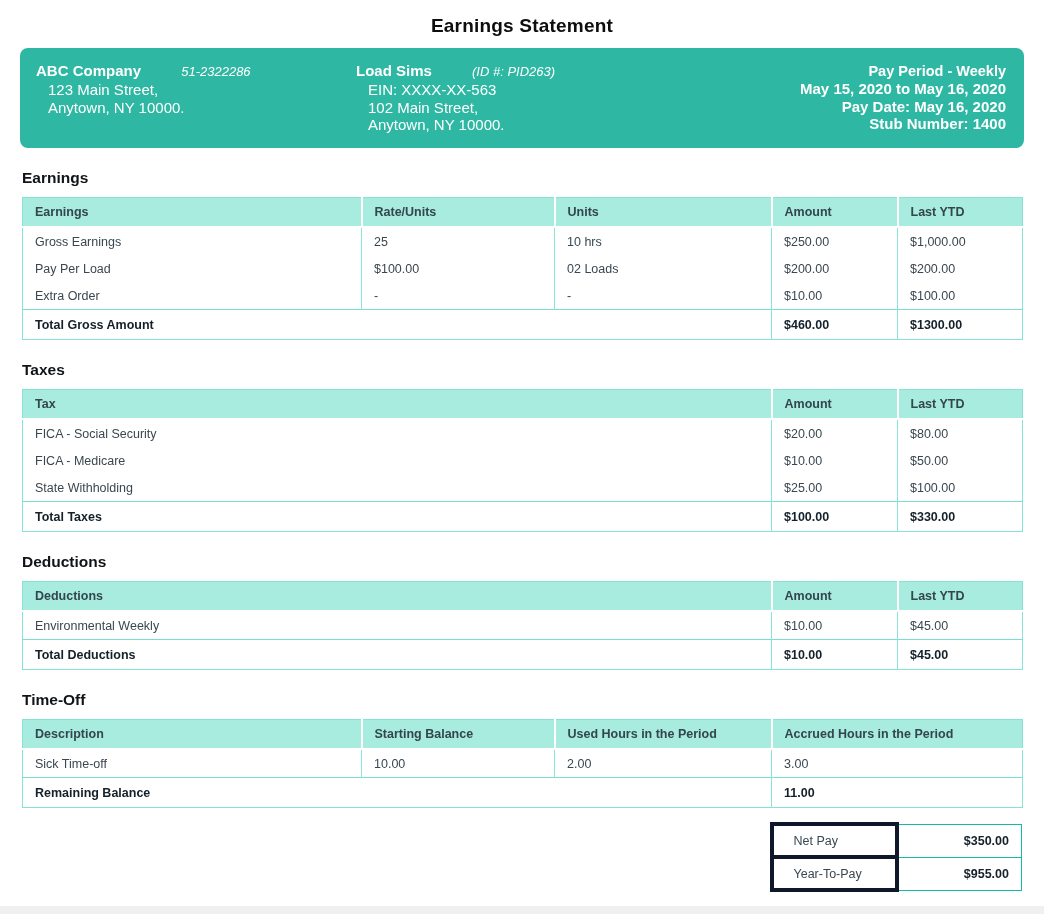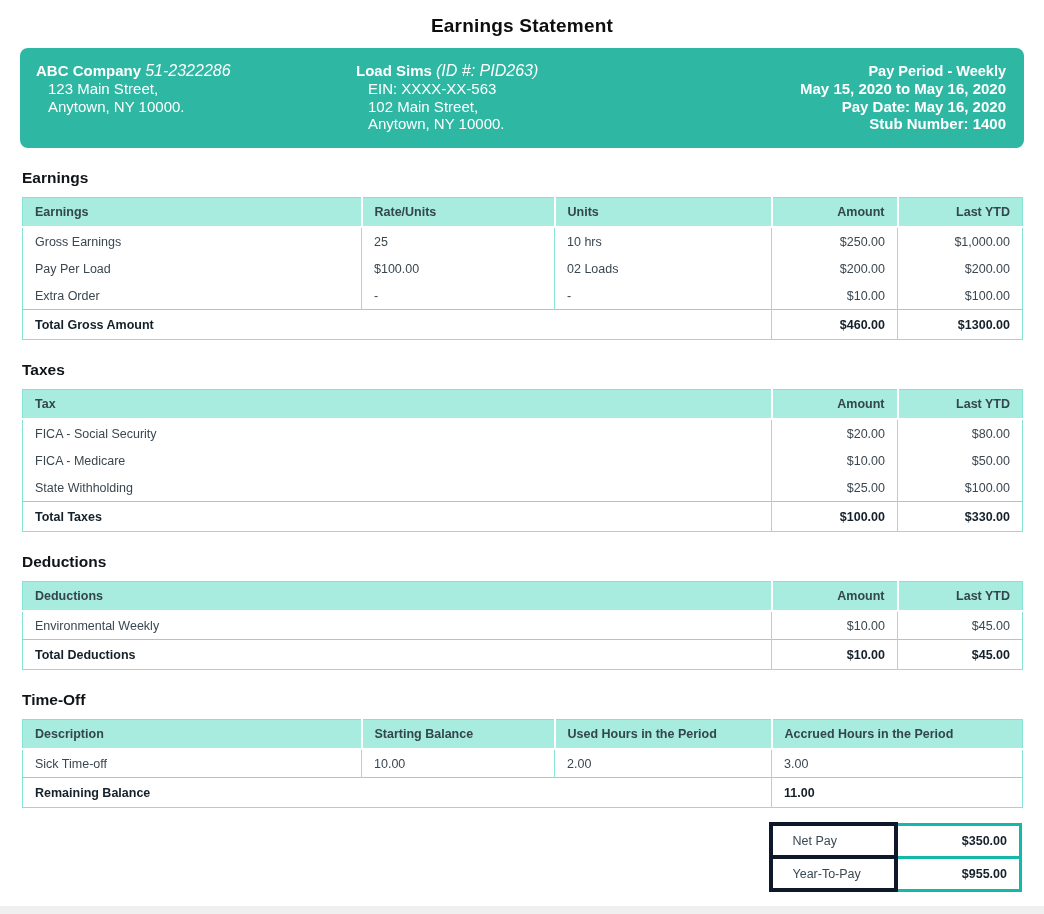--- a/index.html
+++ b/index.html
@@ -34,21 +34,21 @@
     border-radius: 8px;
     color: #ffffff;
     display: flex;
     padding: 14px 18px 14px 16px;
   }
   .band .col-company { width: 320px; }
   .band .col-employee { flex: 1; }
   .band .col-period { width: 270px; text-align: right; }
   .band .line { font-size: 15px; line-height: 17.5px; margin-left: 12px; }
   .band .name-line { font-size: 15px; font-weight: 700; line-height: 18px; }
-  .band .name-sub { font-size: 16px; font-weight: 400; font-style: italic; }
+  .band .name-sub { font-size: 13px; font-weight: 400; font-style: italic; margin-left: 36px; }
   .band .period-title { font-size: 14.5px; font-weight: 700; line-height: 18px; }
   .band .col-period .line { font-weight: 600; }
   
   .content { padding: 0 22px; }
   h2.section-heading {
     font-size: 15.5px;
     font-weight: 700;
     color: #101418;
     margin: 21px 0 10px 0;
   }
@@ -70,21 +70,21 @@
   }
   table.stmt th:first-child { border-left: none; }
   table.stmt td {
     font-size: 12.5px;
     color: #3a4750;
     padding: 6.5px 12px;
     border-left: 1px solid #8be5d7;
     background: #ffffff;
   }
   table.stmt td:first-child { border-left: none; }
-  table.stmt .num { text-align: right; }
+  table.stmt .num { }
   table.stmt tr.total-row td {
     border-top: 1px solid #7adfd0;
     font-weight: 700;
     color: #14202a;
     padding: 7.5px 12px;
   }
   
   .summary-wrap { width: 1000px; display: flex; justify-content: flex-end; margin-top: 14px; }
   table.summary {
     width: 250px;
@@ -97,21 +97,21 @@
     background: #ffffff;
   }
   table.summary td.label {
     width: 125px;
     border: 4px solid #0f172a;
     padding-left: 20px;
     color: #3a4750;
   }
   table.summary td.value {
     width: 125px;
-    border: 3px solid #14b8a6;
+    border: 1px solid #14b8a6;
     text-align: right;
     font-weight: 700;
     color: #14202a;
   }
   .page-footer-strip {
     width: 1044px;
     height: 8px;
     background: #f0f0f0;
   }
 </style>

